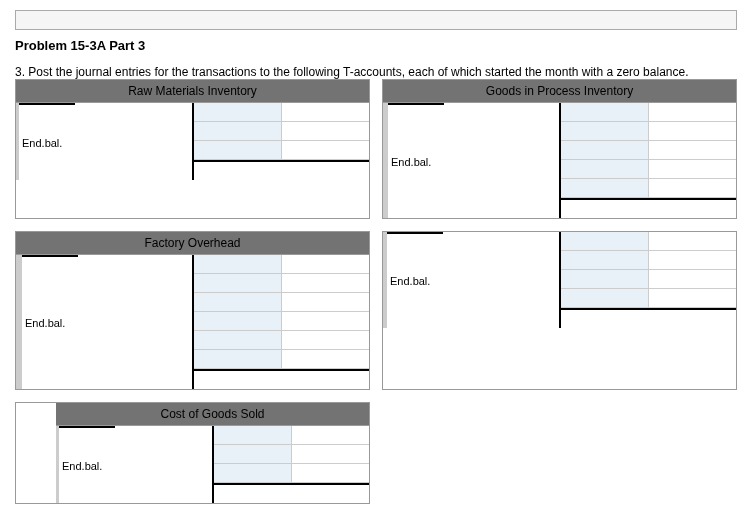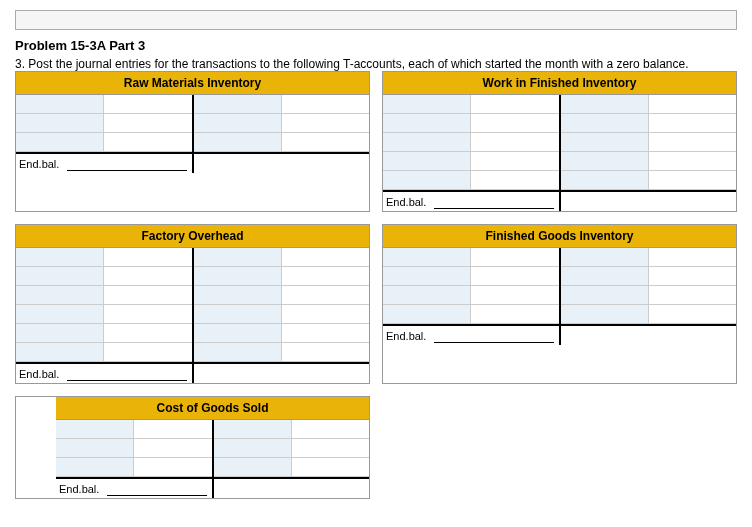--- a/index.html
+++ b/index.html
@@ -5,58 +5,58 @@
     * { box-sizing: border-box; margin: 0; padding: 0; }
     body {
       font-family: Arial, sans-serif;
       font-size: 12px;
       background: #fff;
       padding: 10px 15px;
     }
 
     .problem-title {
       font-weight: bold;
-      margin-bottom: 4px;
+      margin-bottom: 12px;
       font-size: 13px;
     }
 
     .instructions {
       margin-bottom: 0;
       font-size: 12px;
     }
 
     .accounts-grid {
       display: grid;
       grid-template-columns: 1fr 1fr;
       gap: 12px;
     }
 
     
     .t-full {
       border: 1px solid #999;
     }
 
     .t-full-header {
-      background: #eab308;
+      background: #737373;
       text-align: center;
-      font-weight: bold;
+      font-weight: normal;
       padding: 4px;
       border-bottom: 1px solid #999;
       font-size: 12px;
     }
 
     .t-columns {
       display: flex;
     }
 
     .t-left-col {
       flex: 1;
       border-right: 2px solid #000;
       display: flex;
-      flex-direction: column;
+      flex-direction: row;
     }
 
     .t-right-col {
       flex: 1;
       display: flex;
       flex-direction: column;
     }
 
     .sub-row {
       display: flex;
@@ -151,21 +151,21 @@
         <div class="sub-row">
           <div class="sub-cell"></div>
           <div class="sub-cell white"></div>
         </div>
         <div style="min-height:20px; border-top: 2px solid #000;"></div>
       </div>
     </div>
   </div>
 
   <div class="t-full">
-    <div class="t-full-header">Work in Finished Inventory</div>
+    <div class="t-full-header">Goods in Process Inventory</div>
     <div class="t-columns">
       <div class="t-left-col">
         <div class="sub-row">
           <div class="sub-cell"></div>
           <div class="sub-cell white"></div>
         </div>
         <div class="sub-row">
           <div class="sub-cell"></div>
           <div class="sub-cell white"></div>
         </div>
@@ -269,21 +269,20 @@
         <div class="sub-row">
           <div class="sub-cell"></div>
           <div class="sub-cell white"></div>
         </div>
         <div style="min-height:20px; border-top: 2px solid #000;"></div>
       </div>
     </div>
   </div>
 
   <div class="t-full">
-    <div class="t-full-header">Finished Goods Inventory</div>
     <div class="t-columns">
       <div class="t-left-col">
         <div class="sub-row">
           <div class="sub-cell"></div>
           <div class="sub-cell white"></div>
         </div>
         <div class="sub-row">
           <div class="sub-cell"></div>
           <div class="sub-cell white"></div>
         </div>

